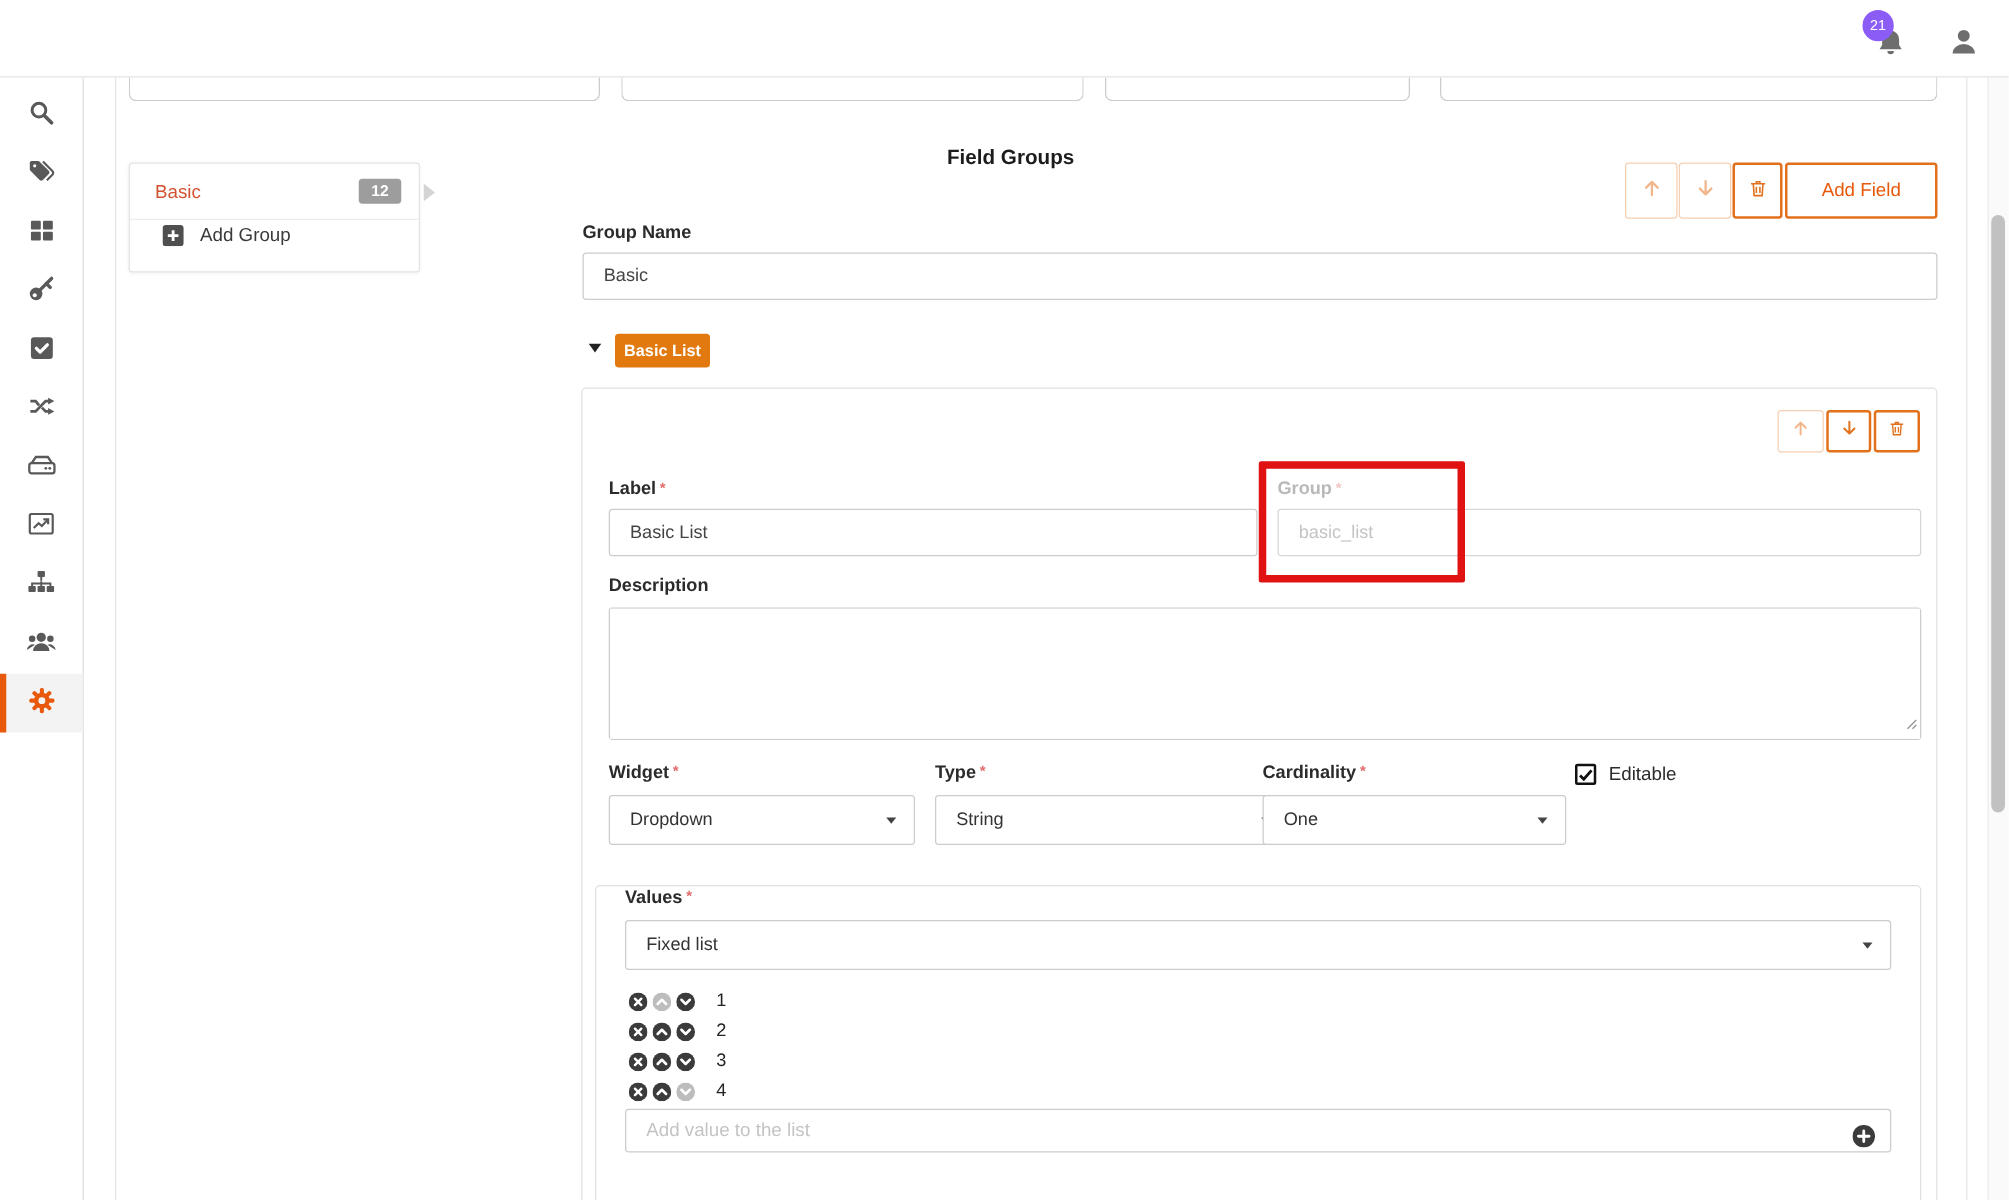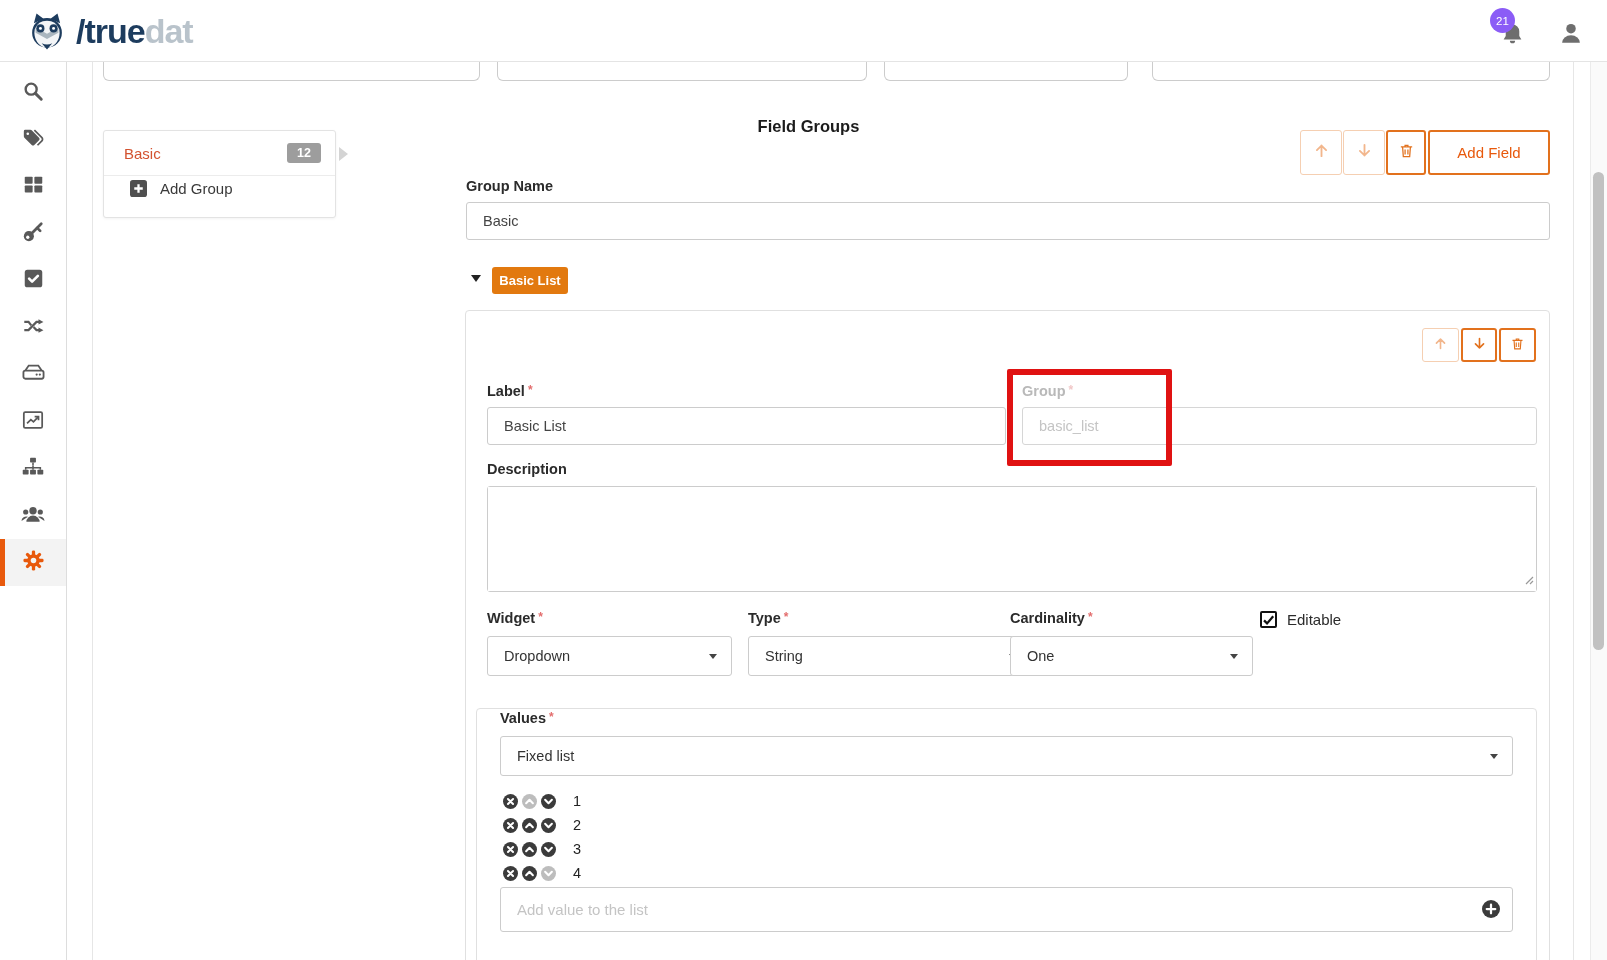--- a/index.html
+++ b/index.html
@@ -81,37 +81,20 @@
   .plus-circ { position:absolute; left:1482px; top:900px; width:18px; height:18px; color:#3b3b3b; cursor:pointer; z-index:3; }
 
   
   .sb-track { position:absolute; left:1590px; top:56px; bottom:0; width:17px; background:#fafafa; border-left:1px solid #ebebeb; }
   .sb-thumb { position:absolute; left:1593px; top:172px; width:11px; height:478px; background:#c1c1c1; border-radius:6px; cursor:pointer; }
 </style>
 </head>
 <body>
 
 <div class="header">
-  <div class="brand">
-    <span style="display:inline-flex">
-      <svg width="42" height="42" viewBox="0 0 48 48">
-        <path d="M9 15 L12 4 L20 10 Z" fill="#1d3c5e"></path>
-          <path d="M39 15 L36 4 L28 10 Z" fill="#1d3c5e"></path>
-        <circle cx="24" cy="26" r="17" fill="#1d3c5e"></circle>
-        <path d="M10 22 a15 15 0 0 1 28 0 a14 17 0 0 1 -14 21 a14 17 0 0 1 -14 -21 z" fill="#fff" opacity="0.95"></path>
-        <path d="M11 20 L24 27 L37 20 L37 26 L24 33 L11 26 Z" fill="#aab6bf"></path>
-        <circle cx="16.5" cy="21" r="4.6" fill="#1d3c5e"></circle>
-          <circle cx="31.5" cy="21" r="4.6" fill="#1d3c5e"></circle>
-        <circle cx="16.5" cy="21" r="1.7" fill="#fff"></circle>
-          <circle cx="31.5" cy="21" r="1.7" fill="#fff"></circle>
-        <path d="M18 38 L24 45 L30 38 Q24 41 18 38 Z" fill="#1d3c5e"></path>
-      </svg>
-    </span>
-    <span class="brand-text"><span class="brand-bold">/true</span><span class="brand-light">dat</span></span>
-  </div>
 
   <div class="notif-badge">21</div>
   <span class="abs hicon" style="left:1500px; top:22px;">
     <svg width="25" height="25" viewBox="0 0 24 24" fill="currentColor">
         <path d="M12 2.5 a6.5 6.5 0 0 1 6.5 6.5 v4.5 l2 3.2 H3.5 l2-3.2 V9 A6.5 6.5 0 0 1 12 2.5 z"></path>
         <path d="M9.5 18 a2.5 2.5 0 0 0 5 0 z"></path>
       </svg>
   </span>
   <span class="abs hicon" style="left:1558px; top:20px;">
     <svg width="26" height="26" viewBox="0 0 24 24" fill="currentColor">
@@ -419,20 +402,20 @@
     </span>
   <span class="circ dis">
       <svg viewBox="0 0 16 16">
         <circle cx="8" cy="8" r="8" fill="currentColor"></circle>
         <path d="M4.4 6.2 L8 9.8 l3.6-3.6" fill="none" stroke="#fff" stroke-width="2.2" stroke-linecap="round" stroke-linejoin="round"></path>
       </svg>
     </span>
   <span class="vnum">4</span>
 </div>
 
-<input class="inp" style="left: 500px; top: 887px; width: 1013px; height: 45px; font-size: 15px;" placeholder="Add value to the list">
+<input class="inp" style="left: 500px; top: 887px; width: 1013px; height: 35px; font-size: 15px;" placeholder="Add value to the list">
 <span class="plus-circ"><svg viewBox="0 0 16 16" width="18" height="18">
       <circle cx="8" cy="8" r="8" fill="currentColor"></circle>
       <path d="M8 4.2 v7.6 M4.2 8 h7.6" stroke="#fff" stroke-width="2" stroke-linecap="round"></path>
     </svg></span>
 
 <div class="sb-track"></div>
 <div class="sb-thumb"></div>
 
 </body></html>

